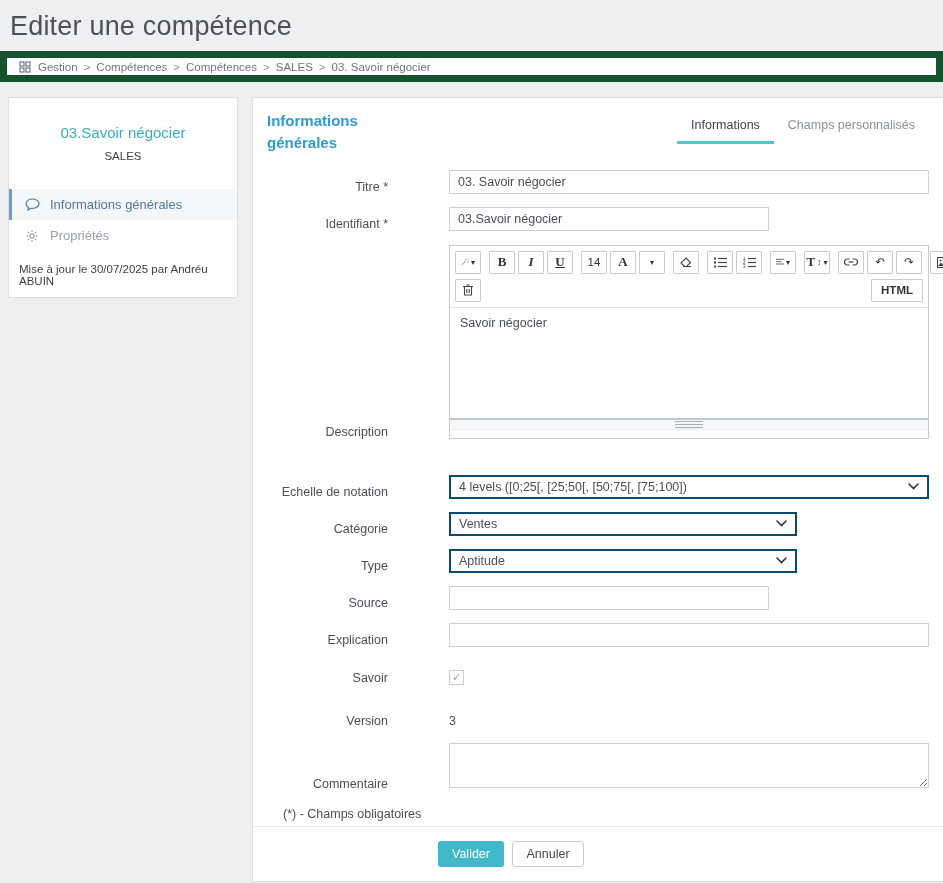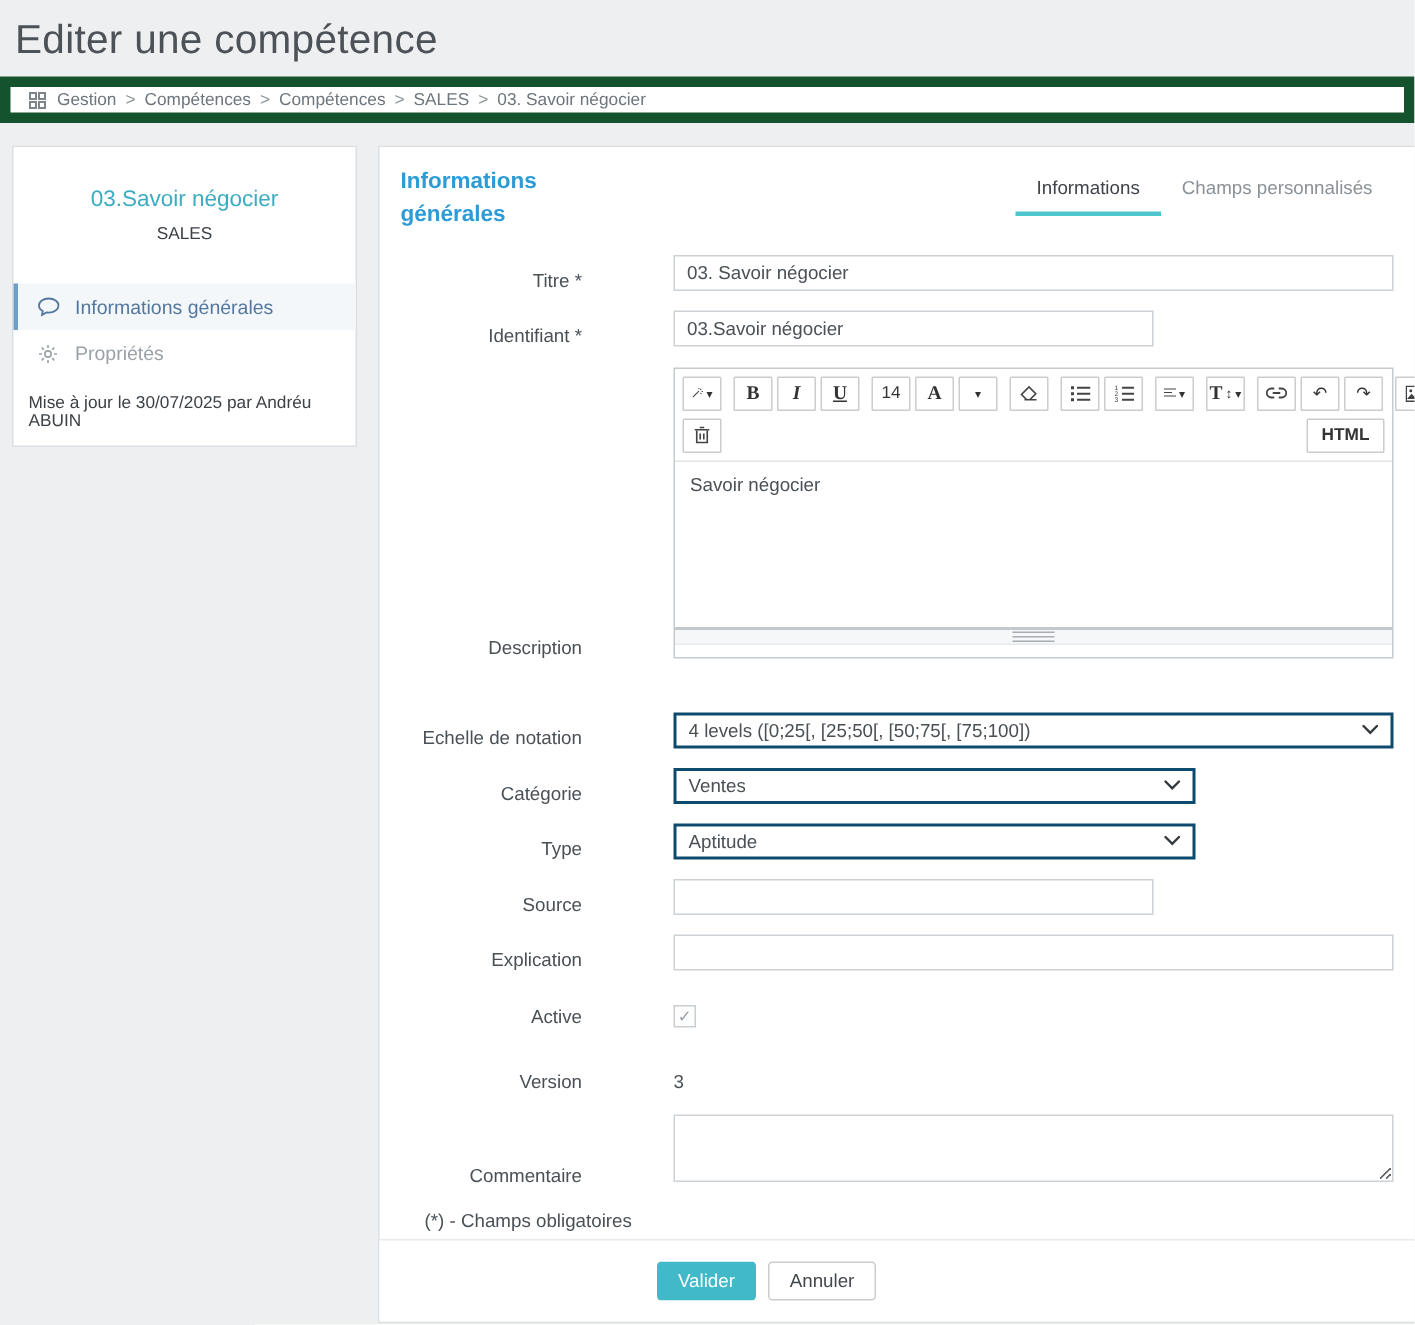--- a/index.html
+++ b/index.html
@@ -358,21 +358,21 @@
       <div class="flabel">Source</div>
       <div class="fctrl"><input type="text" class="narrow" value="" style=""></div>
     </div>
 
     <div class="frow" style="margin-bottom:19px;">
       <div class="flabel">Explication</div>
       <div class="fctrl"><input type="text" value="" style=""></div>
     </div>
 
     <div class="frow row-active">
-      <div class="flabel">Active</div>
+      <div class="flabel">Savoir</div>
       <div class="fctrl">
         <span class="checkbox">✓</span>
       </div>
     </div>
 
     <div class="frow row-version">
       <div class="flabel">Version</div>
       <div class="fctrl ver-val">3</div>
     </div>
 

